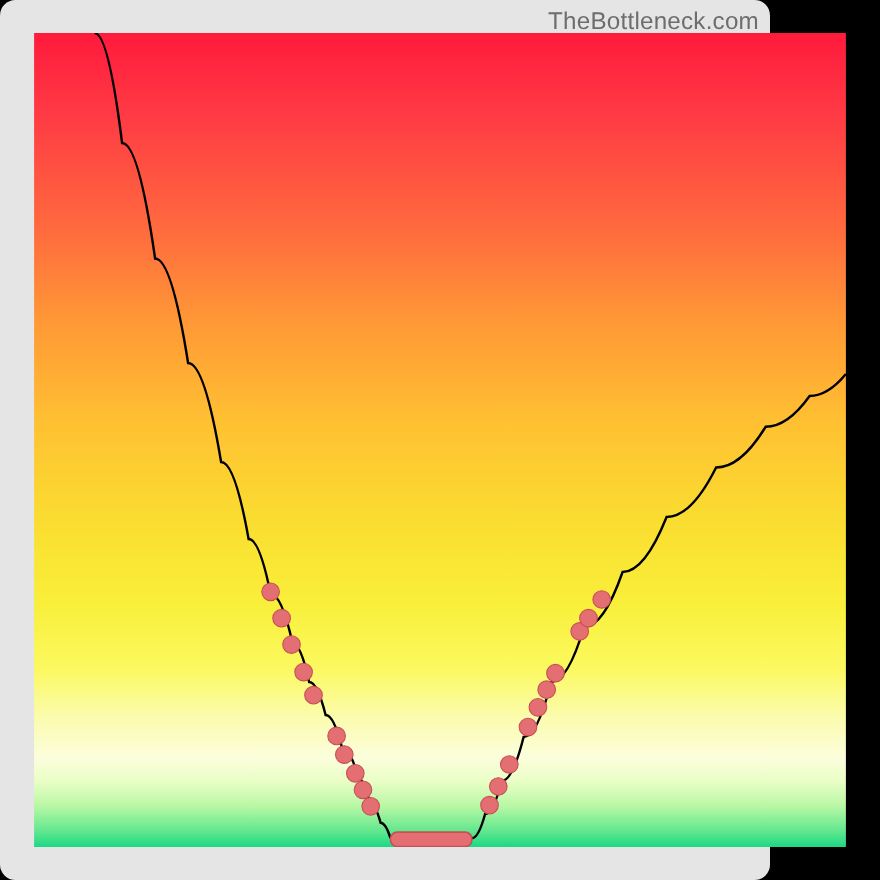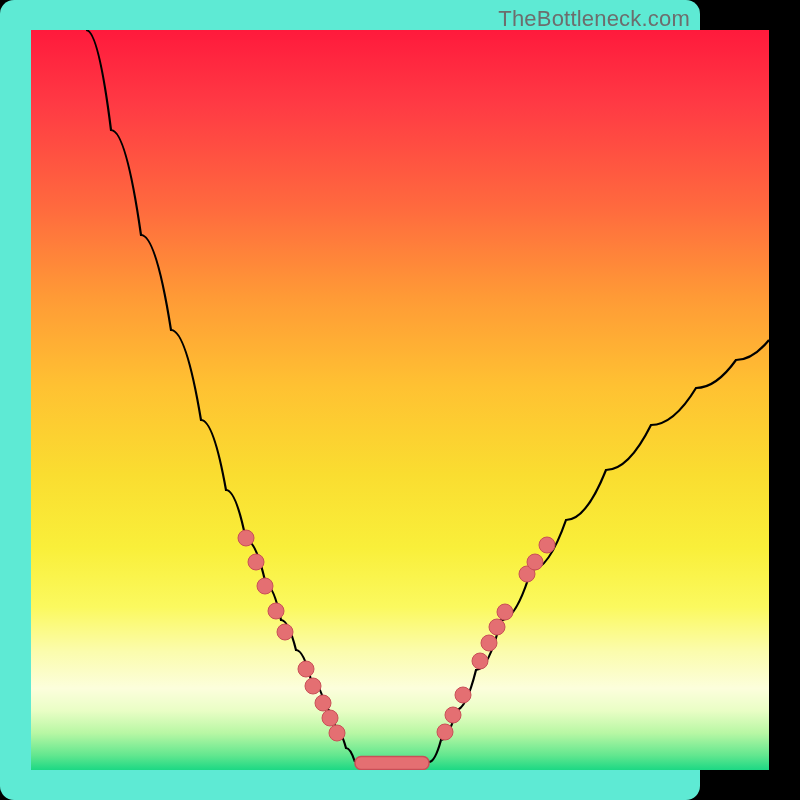--- a/index.html
+++ b/index.html
@@ -10,21 +10,21 @@
     overflow: hidden;
     background: #000;
     font-family: Arial, Helvetica, sans-serif;
   }
   .frame {
     position: absolute;
     left: 0;
     top: 0;
     width: 700px;
     height: 800px;
-    background: #5eead4;
+    background: #e5e5e5;
     border-radius: 14px;
   }
   .plot {
     position: absolute;
     left: 31px;
     top: 30px;
     width: 738px;
     height: 740px;
     overflow: hidden;
   }

